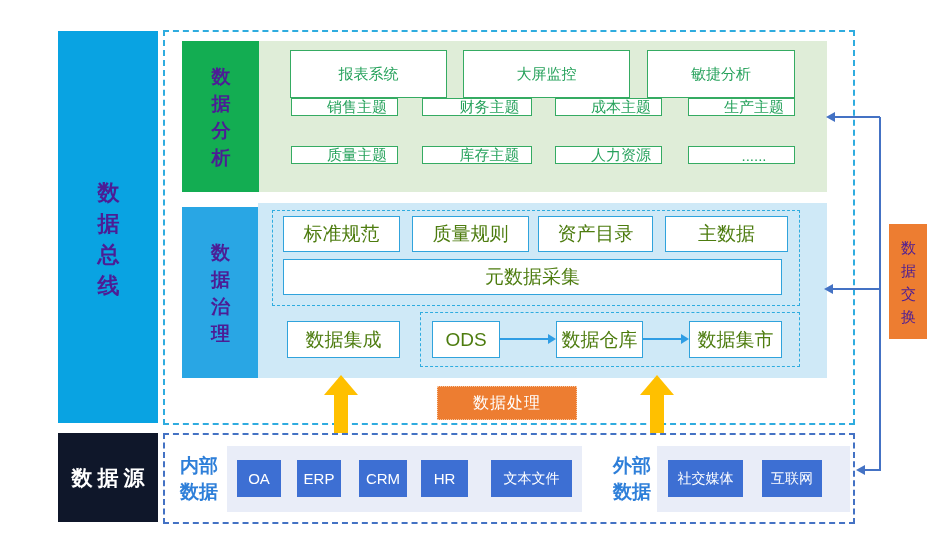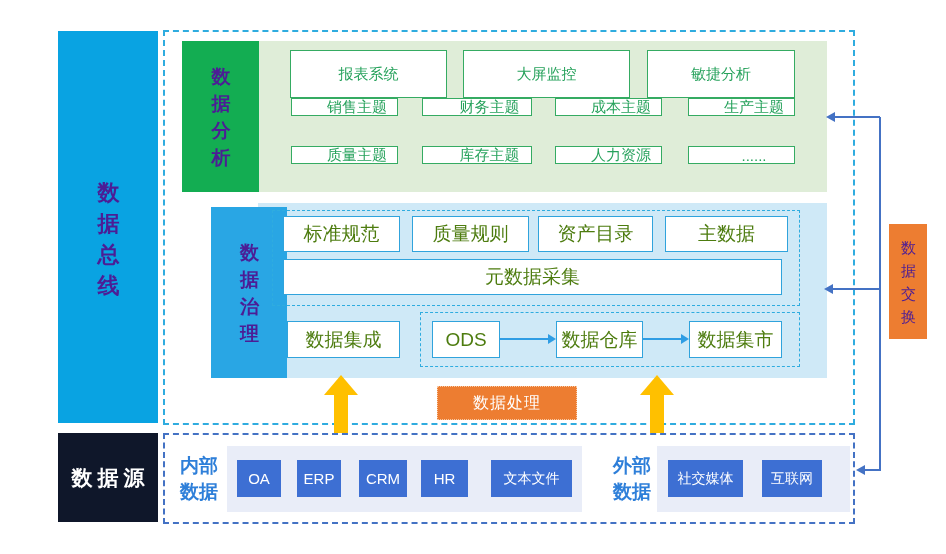--- a/index.html
+++ b/index.html
@@ -25,21 +25,21 @@
              display:flex;align-items:center;justify-content:center;}
   .ana-label .v-text{font-size:19px;line-height:27px;}
   .ana-panel{left:77px;top:0;width:568px;height:151px;background:#dfedd8;}
   .gbox{height:48px;background:#fff;border:1px solid #35ab62;color:#27a25c;
         font-size:15px;display:flex;align-items:center;justify-content:center;}
   .gbox.sm{height:18px;padding-left:25px;}
 
   
   .gov{left:182px;top:203px;width:645px;height:175px;}
   .gov-label{left:0;top:4px;width:76px;height:171px;background:#29a6e4;
-             display:flex;align-items:center;justify-content:center;margin-left:29px;}
+             display:flex;align-items:center;justify-content:center;}
   .gov-label .v-text{font-size:19px;line-height:27px;}
   .gov-panel{left:76px;top:0;width:569px;height:175px;background:#cfe9f7;}
   .dash1{left:90px;top:7px;width:528px;height:96px;border:1px dashed #2facdf;}
   .dash2{left:238px;top:109px;width:380px;height:55px;border:1px dashed #2facdf;}
   .bbox{height:36px;background:#fff;border:1px solid #30a3dc;color:#4d7c0f;
         font-size:19px;display:flex;align-items:center;justify-content:center;}
   .bbox.t37{height:37px;}
 
   
   .pline{height:2px;background:#2f9de4;}

